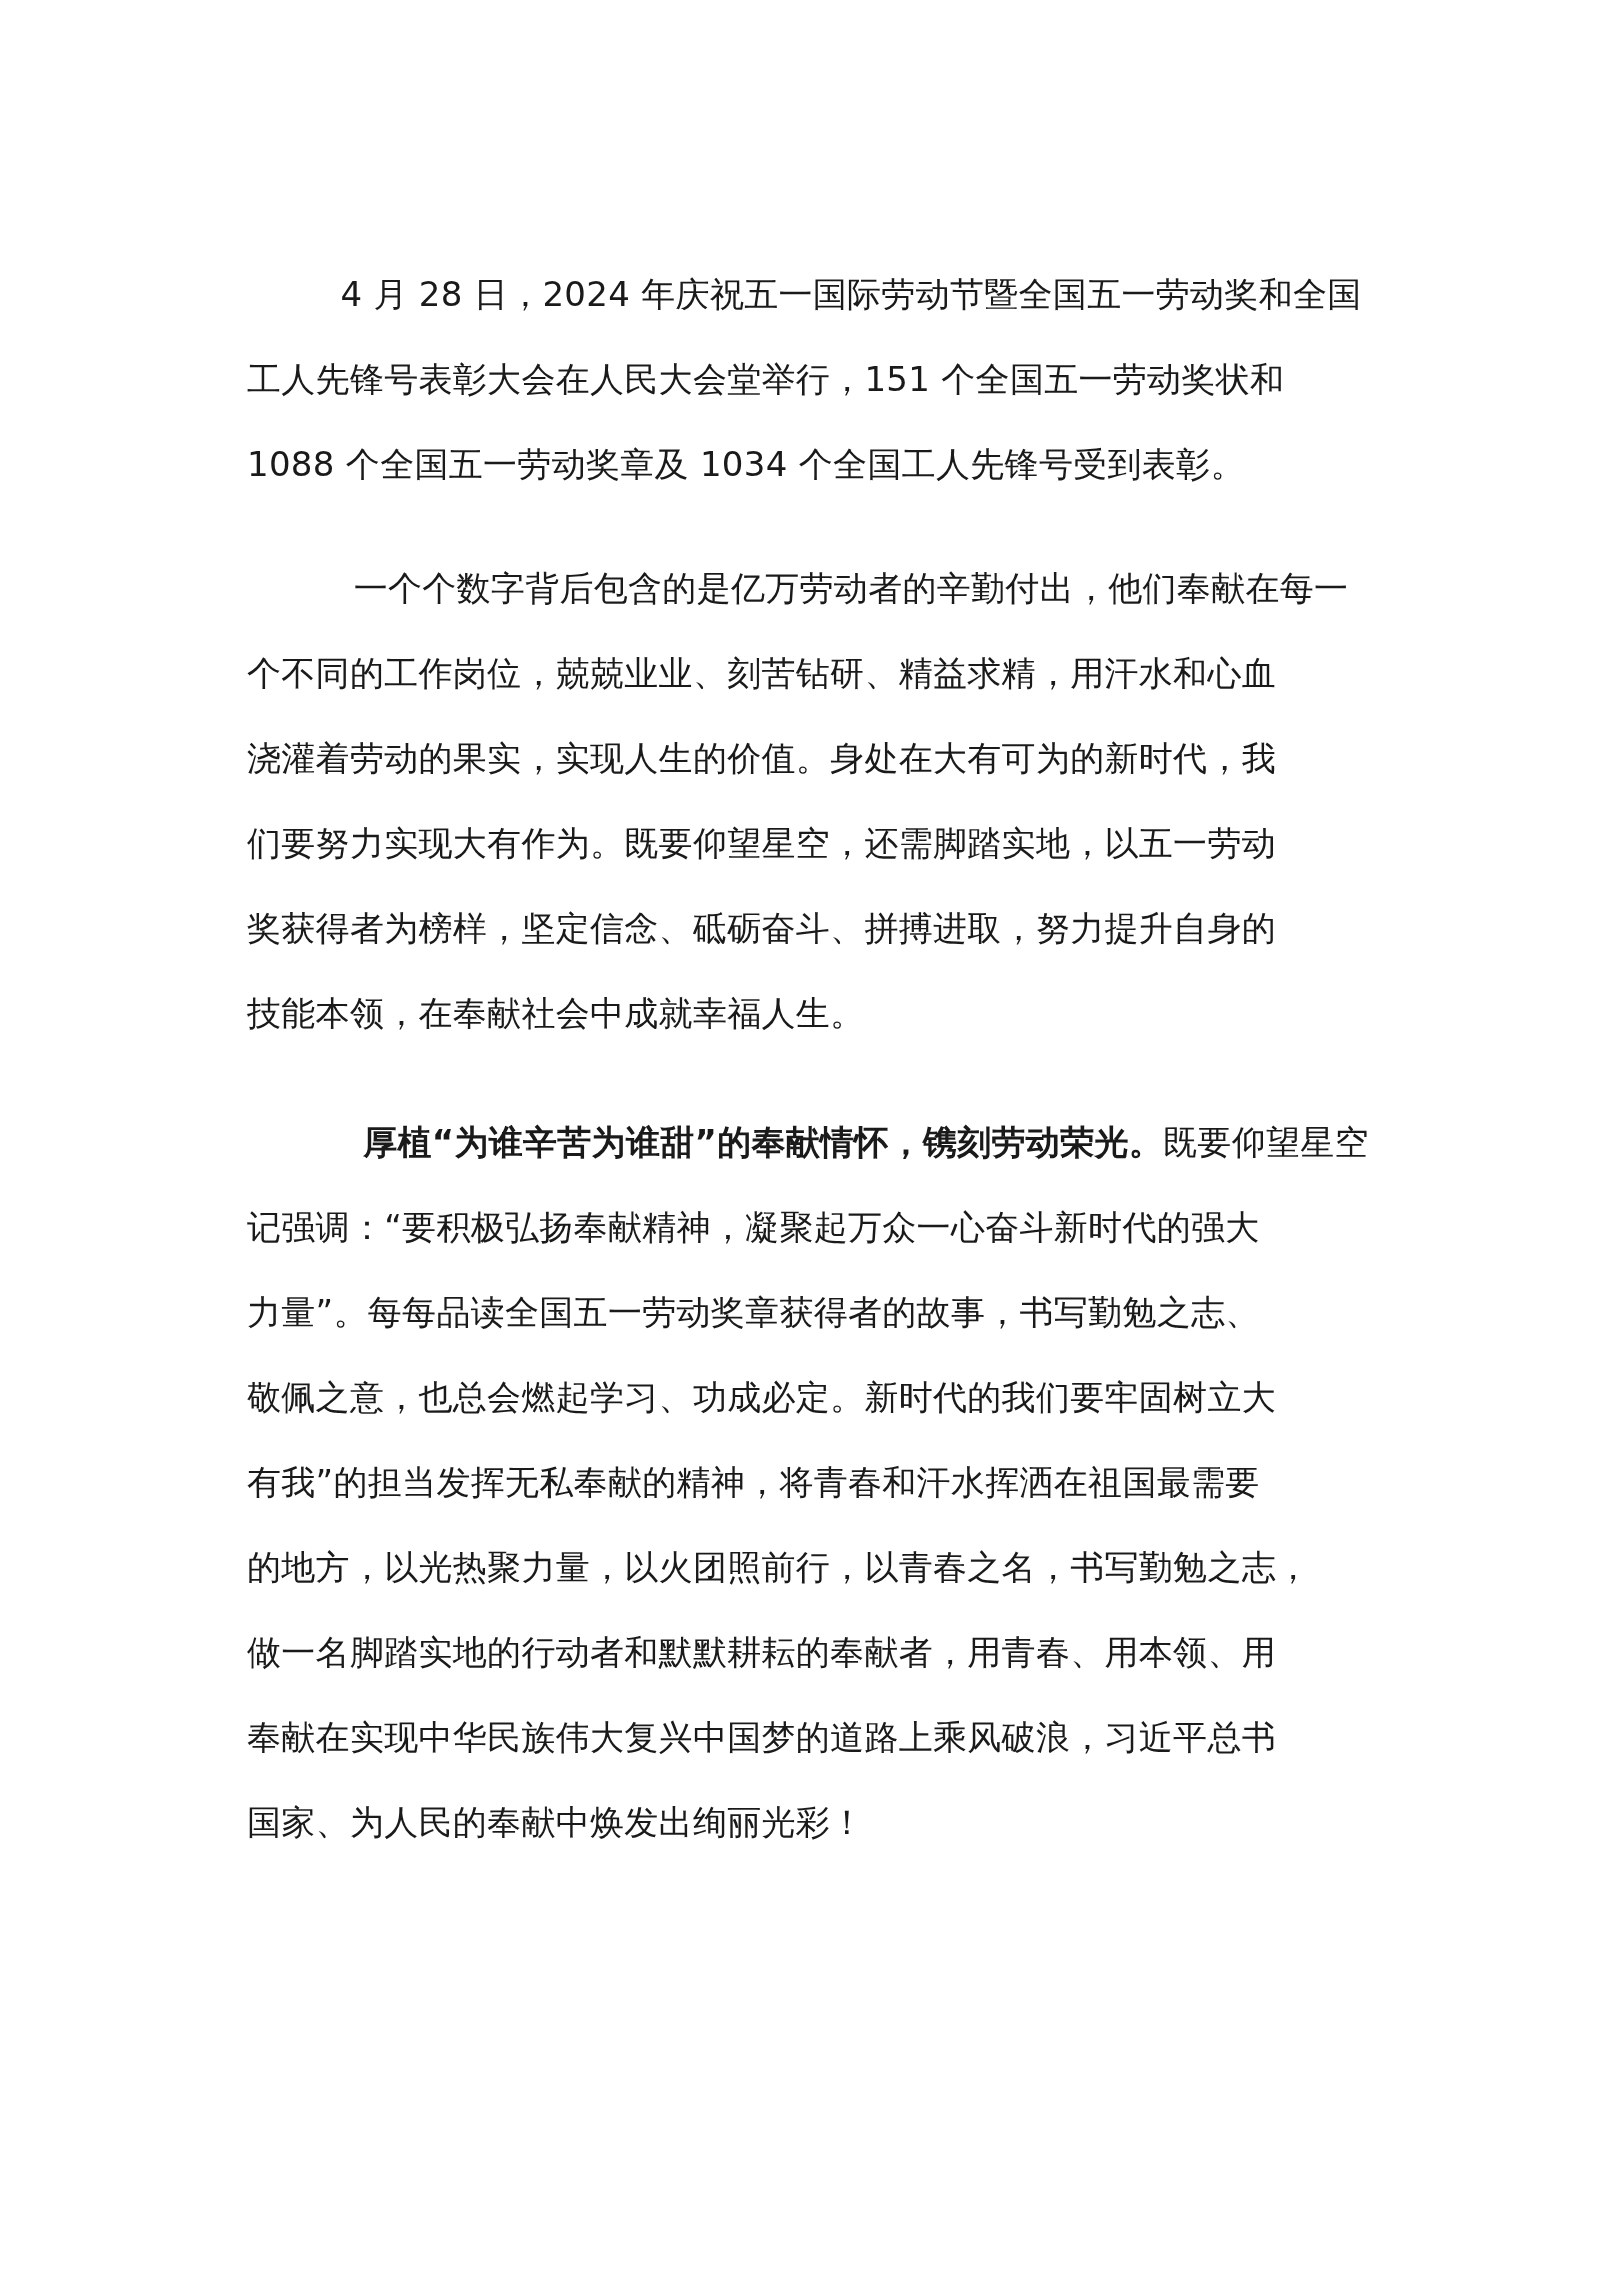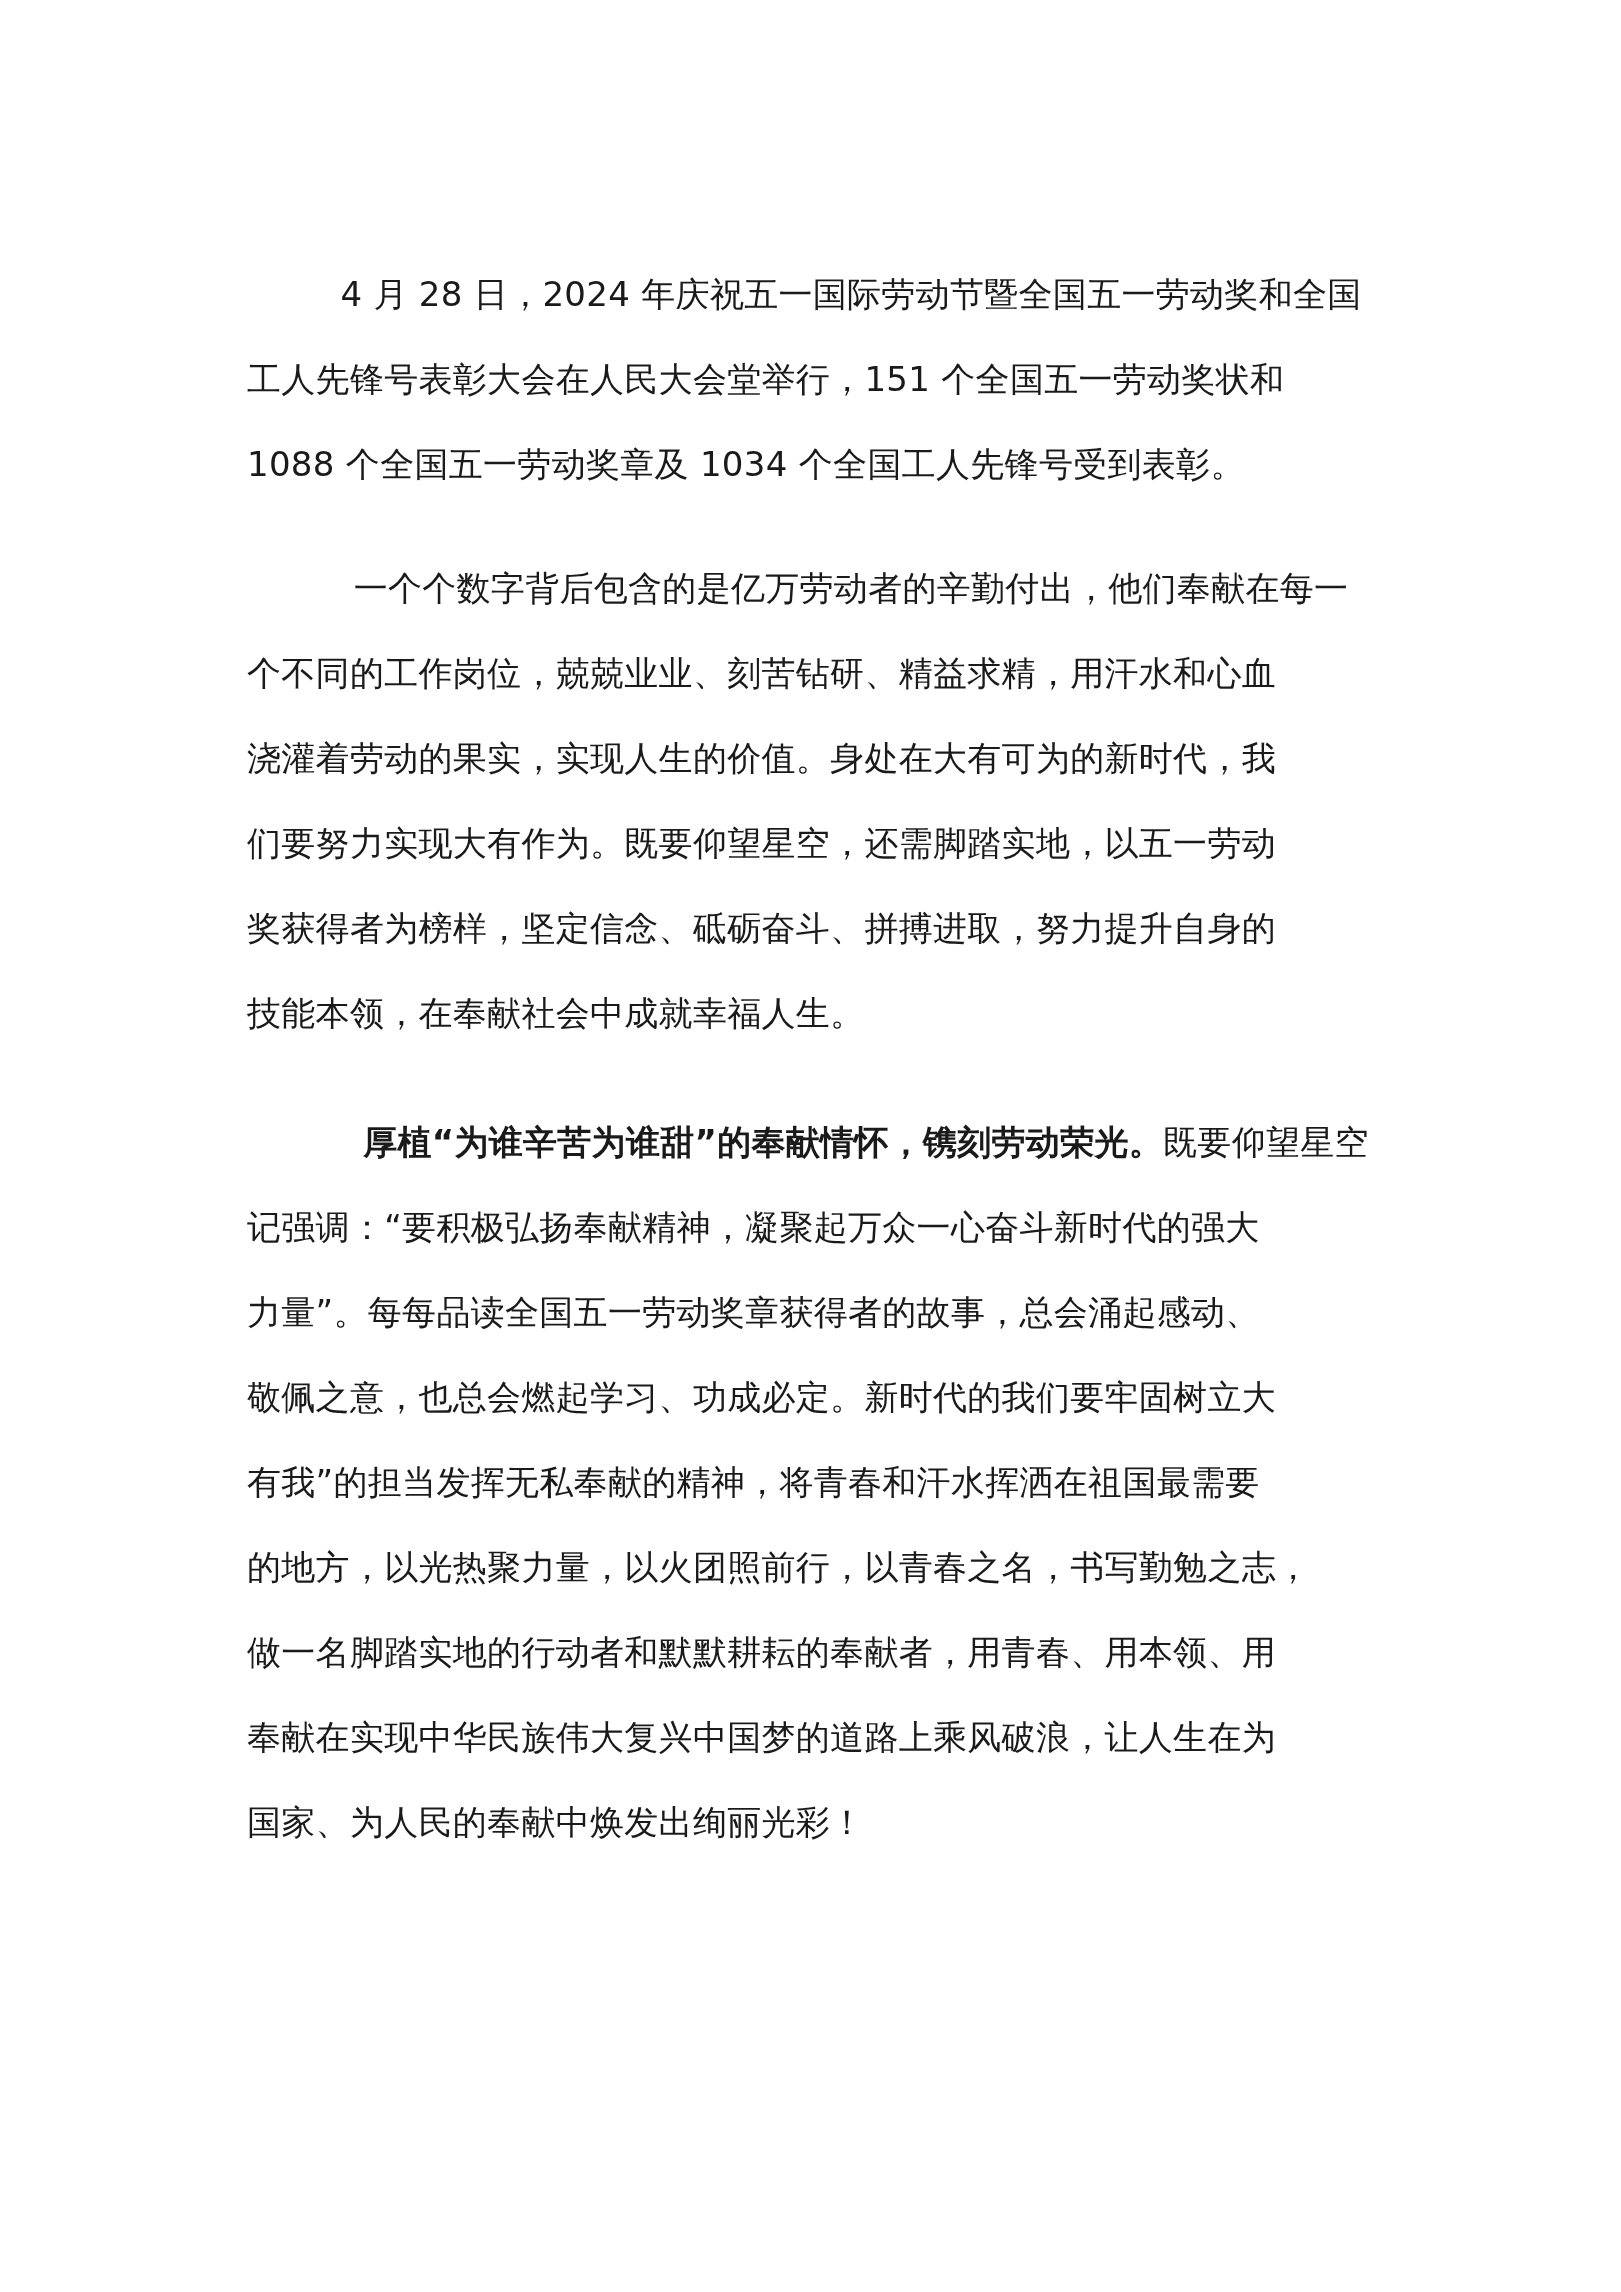--- a/index.html
+++ b/index.html
@@ -27,23 +27,23 @@
     <div class="line">个不同的工作岗位，兢兢业业、刻苦钻研、精益求精，用汗水和心血</div>
     <div class="line">浇灌着劳动的果实，实现人生的价值。身处在大有可为的新时代，我</div>
     <div class="line">们要努力实现大有作为。既要仰望星空，还需脚踏实地，以五一劳动</div>
     <div class="line">奖获得者为榜样，坚定信念、砥砺奋斗、拼搏进取，努力提升自身的</div>
     <div class="line">技能本领，在奉献社会中成就幸福人生。</div>
   </div>
 
   <div class="para" style="top:1100px;">
     <div class="line indent"><span class="bold">厚植“为谁辛苦为谁甜”的奉献情怀，镌刻劳动荣光。</span><span>既要仰望星空</span></div>
     <div class="line">记强调：“要积极弘扬奉献精神，凝聚起万众一心奋斗新时代的强大</div>
-    <div class="line">力量”。每每品读全国五一劳动奖章获得者的故事，总会涌起感动、</div>
+    <div class="line">力量”。每每品读全国五一劳动奖章获得者的故事，书写勤勉之志、</div>
     <div class="line">敬佩之意，也总会燃起学习、功成必定。新时代的我们要牢固树立大</div>
     <div class="line">有我”的担当发挥无私奉献的精神，将青春和汗水挥洒在祖国最需要</div>
     <div class="line">的地方，以光热聚力量，以火团照前行，以青春之名，书写勤勉之志，</div>
     <div class="line">做一名脚踏实地的行动者和默默耕耘的奉献者，用青春、用本领、用</div>
-    <div class="line">奉献在实现中华民族伟大复兴中国梦的道路上乘风破浪，让人生在为</div>
+    <div class="line">奉献在实现中华民族伟大复兴中国梦的道路上乘风破浪，习近平总书</div>
     <div class="line">国家、为人民的奉献中焕发出绚丽光彩！</div>
   </div>
 
 </div>
 
 
 </body></html>

